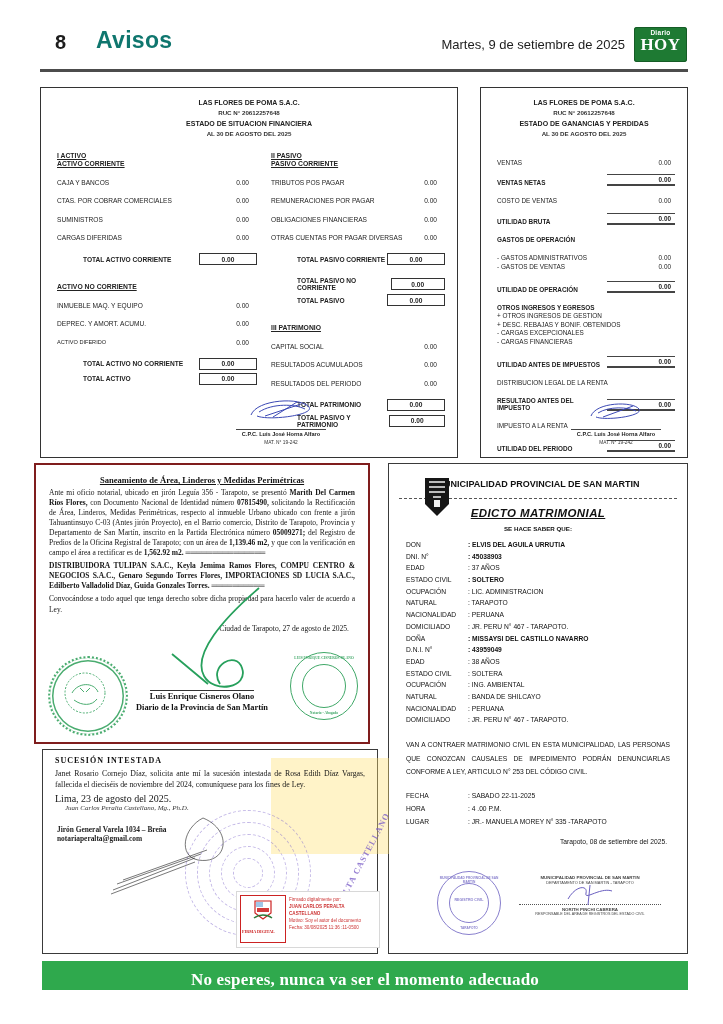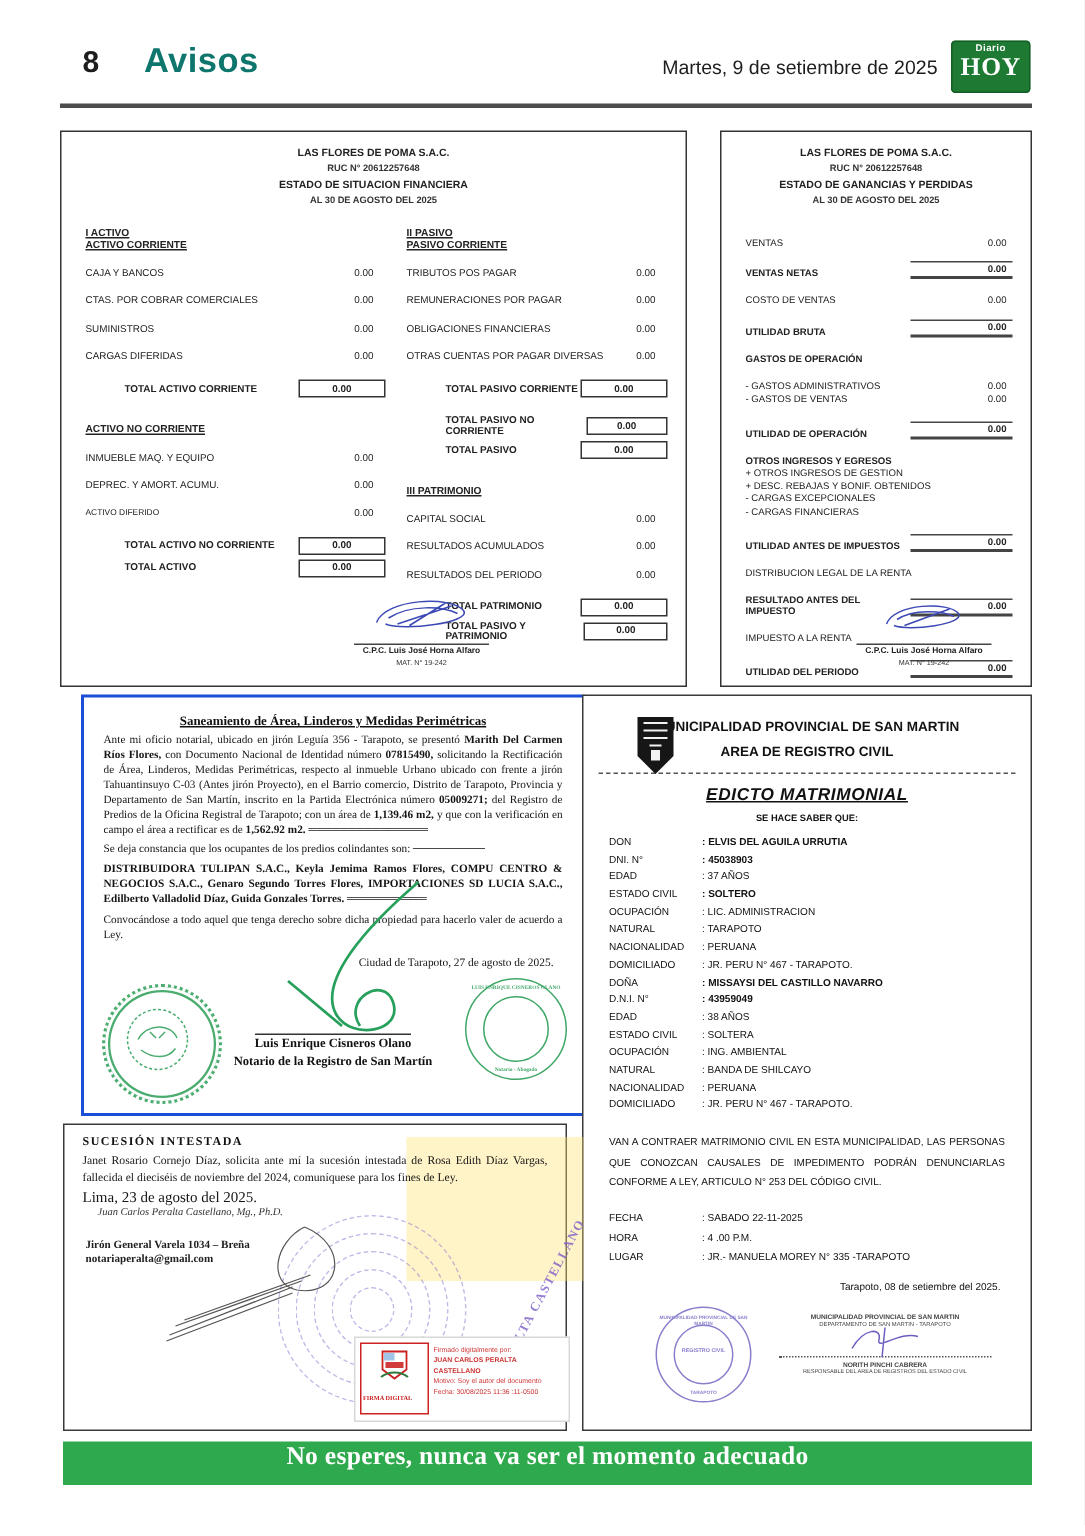--- a/index.html
+++ b/index.html
@@ -11,21 +11,21 @@
   .hdate{position:absolute;right:98px;top:37px;font-size:13px;color:#1d1d1d;}
   .logo{position:absolute;left:634px;top:27px;width:53px;height:35px;background:#1e7a33;border-radius:3px;color:#fff;text-align:center;box-shadow:inset 0 0 0 1px #155c26;}
   .logo .d{font-size:6.5px;font-weight:bold;padding-top:2px;letter-spacing:.3px;}
   .logo .h{font-size:17px;font-weight:bold;line-height:1.05;letter-spacing:.5px;font-family:"Liberation Serif",serif;}
   .hrule{position:absolute;left:40px;top:69px;width:648px;height:2.5px;background:#4c4c4c;}
 
   
   .box{position:absolute;background:#fff;box-sizing:border-box;}
   .balance{left:40px;top:87px;width:418px;height:371px;border:1px solid #333;}
   .income{left:480px;top:87px;width:208px;height:371px;border:1px solid #333;}
-  .notarial{left:54px;top:463px;width:336px;height:281px;border:2px solid #1d4ed8;font-family:"Liberation Serif",serif;}
+  .notarial{left:34px;top:463px;width:336px;height:281px;border:2px solid #7f1d1d;font-family:"Liberation Serif",serif;}
   .edicto{left:388px;top:463px;width:300px;height:491px;border:1.5px solid #3a3a3a;}
   .sucesion{left:42px;top:749px;width:336px;height:205px;border:1.5px solid #3a3a3a;font-family:"Liberation Serif",serif;}
 
   
   .fin-head{margin-top:9px;text-align:center;line-height:1.6;}
   .fh1{font-size:7px;font-weight:bold;color:#222;}
   .fh2{font-size:6.2px;font-weight:bold;color:#333;}
   .fin-cols{display:flex;padding:13px 12px 0 16px;gap:14px;}
   .fcol-l{width:200px;}
   .fcol-r{flex:1;}
@@ -111,21 +111,21 @@
   .mand{position:absolute;border:1.4px dashed #8a74cf;border-radius:50%;opacity:.5;}
   .su-diag{position:absolute;left:258px;top:110px;transform:rotate(-62deg);color:#7b5ec7;font-weight:bold;font-size:8.5px;letter-spacing:1px;opacity:.8;white-space:nowrap;}
   .su-sq{position:absolute;left:242px;top:146px;width:24px;height:32px;border:1.5px solid #7b5ec7;transform:rotate(12deg);opacity:.65;}
   .su-dig{position:absolute;left:193px;top:141px;width:142px;height:55px;background:#fff;border:1px solid #d8d8d8;display:flex;}
   .su-dig-seal{width:44px;height:46px;border:1.5px solid #c22;margin:3px;flex:none;text-align:center;position:relative;}
   .su-dig-lab{position:absolute;bottom:8px;left:1px;font-size:4.2px;color:#c22;font-weight:bold;line-height:1.2;text-align:left;}
   .su-dig-txt{font-size:4.6px;color:#c33;line-height:1.55;padding-top:4px;font-family:"Liberation Sans",sans-serif;}
   .su-ink{position:absolute;left:40px;top:60px;}
 
   
-  .banner{position:absolute;left:42px;top:961px;width:646px;height:29px;background:#2fa94d;display:flex;align-items:flex-start;justify-content:center;}
+  .banner{position:absolute;left:42px;top:961px;width:646px;height:29px;background:#2fa94d;display:flex;align-items:flex-end;justify-content:center;}
   .banner span{color:#fff;font-weight:bold;font-size:17px;font-family:"Liberation Serif",serif;letter-spacing:.2px;}
 </style>
 </head>
 <body>
 
 <div class="page">
 
   <div class="pageno">8</div>
   <div class="section-title">Avisos</div>
   <div class="hdate">Martes, 9 de setiembre de 2025</div>
@@ -330,54 +330,52 @@
       </svg>
       <div><span class="sig-name">C.P.C. Luis José Horna Alfaro</span></div>
       <div class="sig-mat">MAT. N° 19-242</div>
     </div>
   </section>
 
   <section class="box notarial">
     <div class="not-body">
       <div class="not-title">Saneamiento de Área, Linderos y Medidas Perimétricas</div>
       <div class="not-p"><span>Ante mi oficio notarial, ubicado en jirón Leguía 356 - Tarapoto, se presentó </span><span class="b">Marith Del Carmen Ríos Flores,</span><span> con Documento Nacional de Identidad número </span><span class="b">07815490,</span><span> solicitando la Rectificación de Área, Linderos, Medidas Perimétricas, respecto al inmueble Urbano ubicado con frente a jirón Tahuantinsuyo C-03 (Antes jirón Proyecto), en el Barrio comercio, Distrito de Tarapoto, Provincia y Departamento de San Martín, inscrito en la Partida Electrónica número </span><span class="b">05009271;</span><span> del Registro de Predios de la Oficina Registral de Tarapoto; con un área de </span><span class="b">1,139.46 m2,</span><span> y que con la verificación en campo el área a rectificar es de </span><span class="b">1,562.92 m2.</span><span> ═══════════════</span></div>
-      <div class="not-p">Se deja constancia que los ocupantes de los predios colindantes son: ─────────</div>
       <div class="not-p b">DISTRIBUIDORA TULIPAN S.A.C., Keyla Jemima Ramos Flores, COMPU CENTRO &amp; NEGOCIOS S.A.C., Genaro Segundo Torres Flores, IMPORTACIONES SD LUCIA S.A.C., Edilberto Valladolid Díaz, Guida Gonzales Torres. ══════════</div>
       <div class="not-p">Convocándose a todo aquel que tenga derecho sobre dicha propiedad para hacerlo valer de acuerdo a Ley.</div>
       <div class="not-date">Ciudad de Tarapoto, 27 de agosto de 2025.</div>
     </div>
     <svg class="not-squig" width="130" height="120" viewBox="0 0 130 120">
       <path d="M95 4 C 60 34, 28 70, 40 92 C 50 110, 85 104, 78 84 C 72 66, 44 82, 56 100 M44 100 L 8 70" stroke="#27a05c" fill="none" stroke-width="1.8"></path>
     </svg>
     <div class="seal-left">
       <svg width="70" height="70" viewBox="0 0 70 70">
         <circle cx="35" cy="35" r="20" fill="none" stroke="#2b9e57" stroke-width="1" stroke-dasharray="2 1.5"></circle>
         <path d="M22 35 C 28 24, 44 24, 48 34 M24 42 C 32 48, 42 48, 47 41 M30 30 l4 4 M40 30 l-4 4" stroke="#2b9e57" fill="none" stroke-width="1"></path>
       </svg>
     </div>
     <div class="not-sig">
       <div><span class="not-sig-name">Luis Enrique Cisneros Olano</span></div>
-      <div class="not-sig-title">Notario de la Registro de San Martín</div>
+      <div class="not-sig-title">Diario de la Provincia de San Martín</div>
     </div>
     <div class="seal-right">
       <div class="inner"></div>
       <div class="seal-rt">LUIS ENRIQUE CISNEROS OLANO</div>
       <div class="seal-rb">Notario - Abogado</div>
     </div>
   </section>
 
   <section class="box edicto">
     <div class="ed-head">
       <svg class="ed-shield" width="28" height="42" viewBox="0 0 28 42">
         <path d="M2 2 h24 v26 l-12 12 l-12 -12 z" fill="#161616"></path>
         <path d="M6 6 h16 M6 11 h16 M6 16 h16 M10 21 h8" stroke="#f2f2f2" stroke-width="1.4"></path>
         <rect x="11" y="24" width="6" height="7" fill="#f2f2f2"></rect>
       </svg>
       <div class="ed-h1">MUNICIPALIDAD PROVINCIAL DE SAN MARTIN</div>
-      <div class="ed-h2">AREA DE REGISTRO CIVIL</div>
     </div>
     <div class="ed-dash"></div>
     <div class="ed-title">EDICTO MATRIMONIAL</div>
     <div class="ed-sub">SE HACE SABER QUE:</div>
     <div class="ed-rows">
       <div class="ed-row">
           <span class="el">DON</span>
           <span class="ev b">: ELVIS DEL AGUILA URRUTIA</span>
         </div>
       <div class="ed-row">

